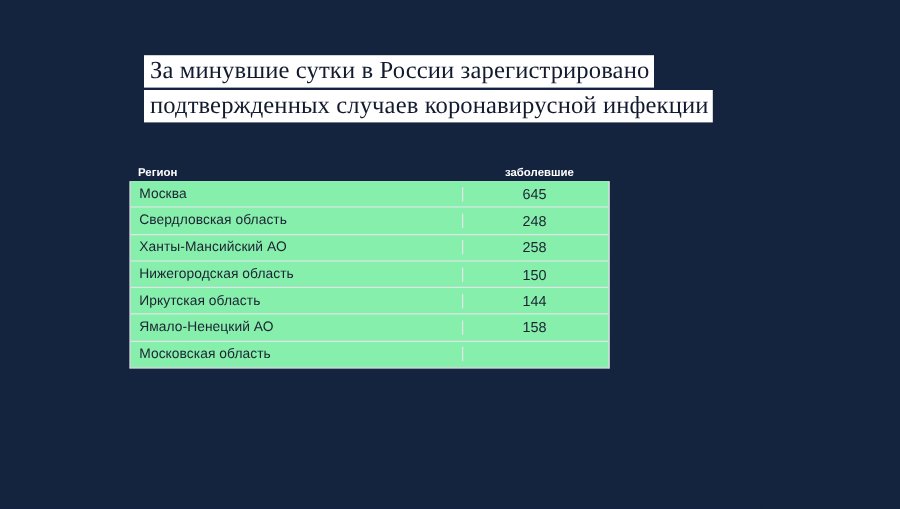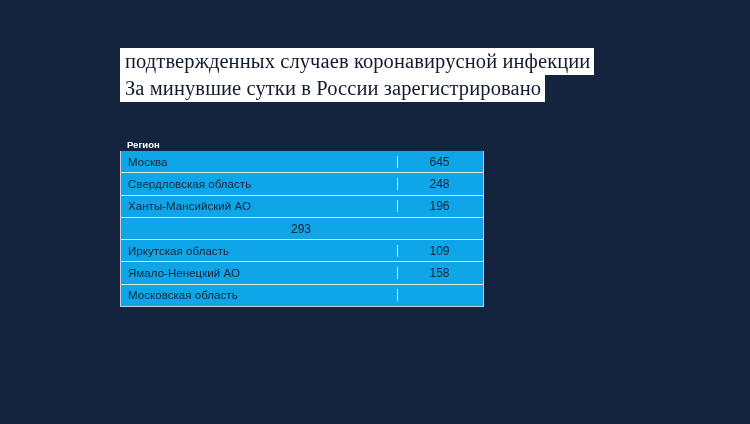--- a/index.html
+++ b/index.html
@@ -40,23 +40,23 @@
     white-space: nowrap;
     letter-spacing: 0.1px;
   }
   #title-line-2-wrap {
     margin-top: 2px;
   }
 
   
   #table-block {
     position: absolute;
-    left: 120px;
+    left: 108px;
     top: 133px;
-    width: 364px;
+    width: 400px;
   }
 
   .thead-row {
     display: flex;
     background: #14243f;
     height: 18px;
     align-items: flex-end;
   }
   .th-region {
     flex: 0 0 278px;
@@ -78,21 +78,21 @@
 
   #tbody {
     border: 1px solid #c9ccd4;
     border-top: none;
     background: #fdfdfd;
   }
 
   .trow {
     display: flex;
     height: 21.3px;
-    background: #0ea5e9;
+    background: #86efac;
     border-bottom: 1px solid #e3e4e8;
     align-items: center;
   }
   .trow:last-child {
     border-bottom: none;
   }
 
   .td-region {
     flex: 0 0 277px;
     color: #1c2333;
@@ -114,59 +114,61 @@
     padding-right: 2px;
     box-sizing: border-box;
   }
 </style>
 </head>
 <body>
 
 <div id="slide">
 
   <div id="title-block">
+    <div>
+      <span class="title-line">За минувшие сутки в России зарегистрировано</span>
+    </div>
     <div id="title-line-2-wrap">
       <span class="title-line">подтвержденных случаев коронавирусной инфекции</span>
-    </div>
-    <div>
-      <span class="title-line">За минувшие сутки в России зарегистрировано</span>
     </div>
   </div>
 
   <div id="table-block">
 
     <div class="thead-row">
       <div class="th-region">Регион</div>
+      <div class="th-cases">заболевшие</div>
     </div>
 
     <div id="tbody">
 
       <div class="trow">
         <div class="td-region">Москва</div>
         <div class="td-cases">645</div>
       </div>
 
       <div class="trow">
         <div class="td-region">Свердловская область</div>
         <div class="td-cases">248</div>
       </div>
 
       <div class="trow">
         <div class="td-region">Ханты-Мансийский АО</div>
-        <div class="td-cases">196</div>
+        <div class="td-cases">258</div>
       </div>
 
       <div class="trow">
-        <div class="td-cases">293</div>
+        <div class="td-region">Нижегородская область</div>
+        <div class="td-cases">150</div>
       </div>
 
 
       <div class="trow">
         <div class="td-region">Иркутская область</div>
-        <div class="td-cases">109</div>
+        <div class="td-cases">144</div>
       </div>
 
 
       <div class="trow">
         <div class="td-region">Ямало-Ненецкий АО</div>
         <div class="td-cases">158</div>
       </div>
 
 
       <div class="trow">

